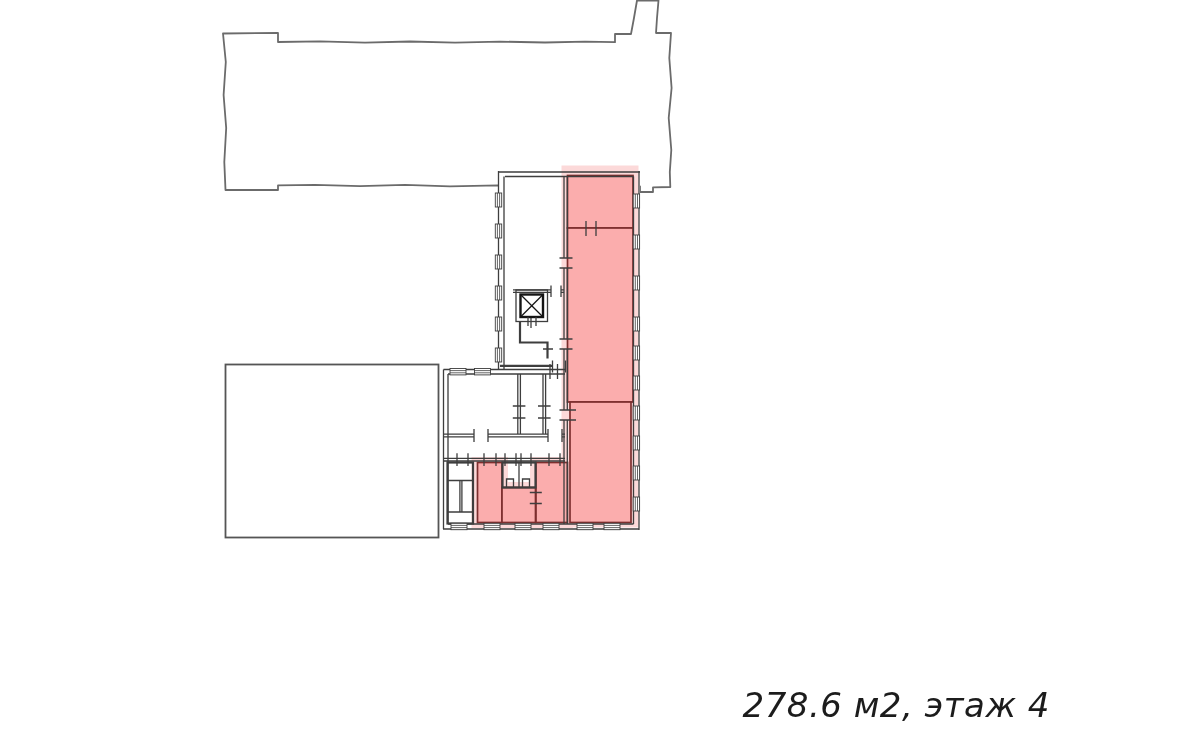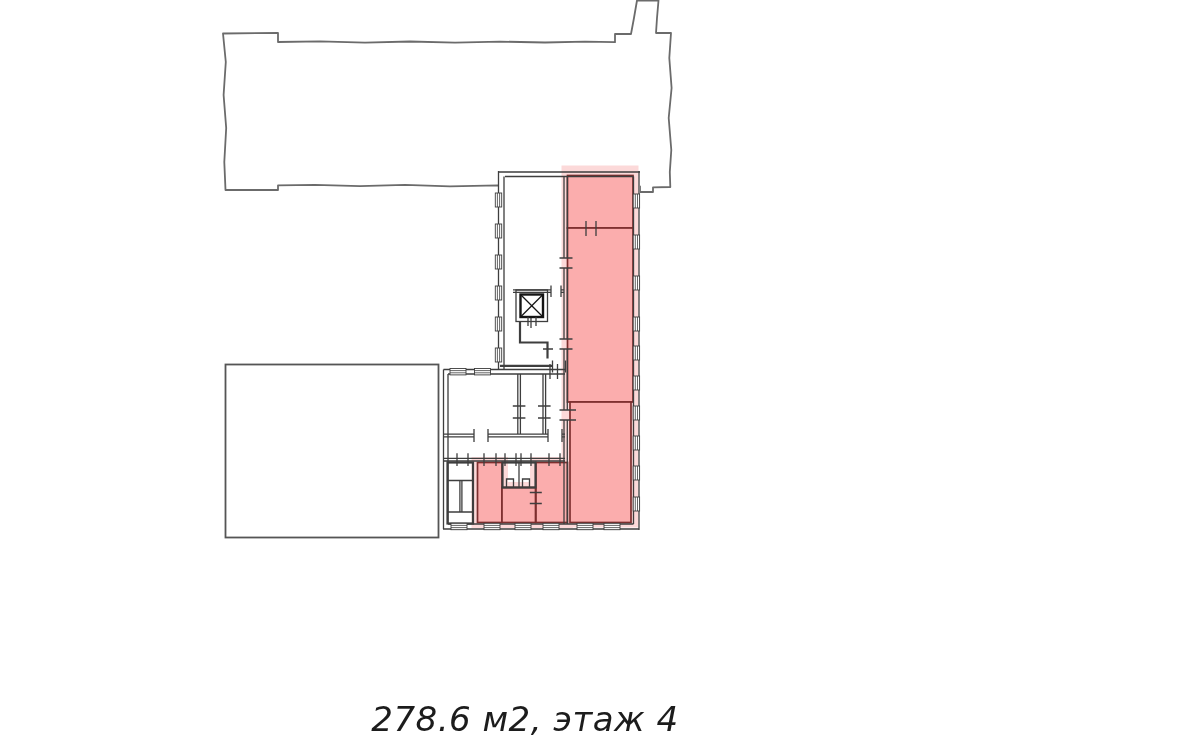--- a/index.html
+++ b/index.html
@@ -17,21 +17,21 @@
   .w2{stroke:var(--wall);stroke-width:2.2;fill:none;}
   .hl{fill:var(--highlight-fill);stroke:var(--highlight-border);stroke-width:1.7;}
   .halo{fill:var(--highlight-halo);stroke:none;}
   .northb{fill:#ffffff;stroke:var(--outline);stroke-width:1.8;stroke-linejoin:round;}
   .annex{fill:#ffffff;stroke:var(--annex-outline);stroke-width:1.8;}
   .wingfill{fill:#ffffff;stroke:none;}
   .winrect{fill:#ffffff;stroke:var(--wall);stroke-width:0.9;}
   .winln{stroke:var(--wall);stroke-width:0.8;}
   .elevin{fill:#ffffff;stroke:var(--wall-dark);stroke-width:2.4;}
   .elevx{stroke:var(--wall-dark);stroke-width:1.2;}
-  .caption{position:absolute;left:0;top:699px;width:1050px;text-align:center;
+  .caption{position:absolute;left:0;top:685px;width:1050px;text-align:right;
            font-style:italic;font-size:34px;letter-spacing:0.5px;color:var(--caption-text);}
 </style>
 </head>
 <body>
 
 <div class="plan-wrap">
 <svg viewBox="0 0 1200 745" width="1200" height="745">
 
   <defs>
 

